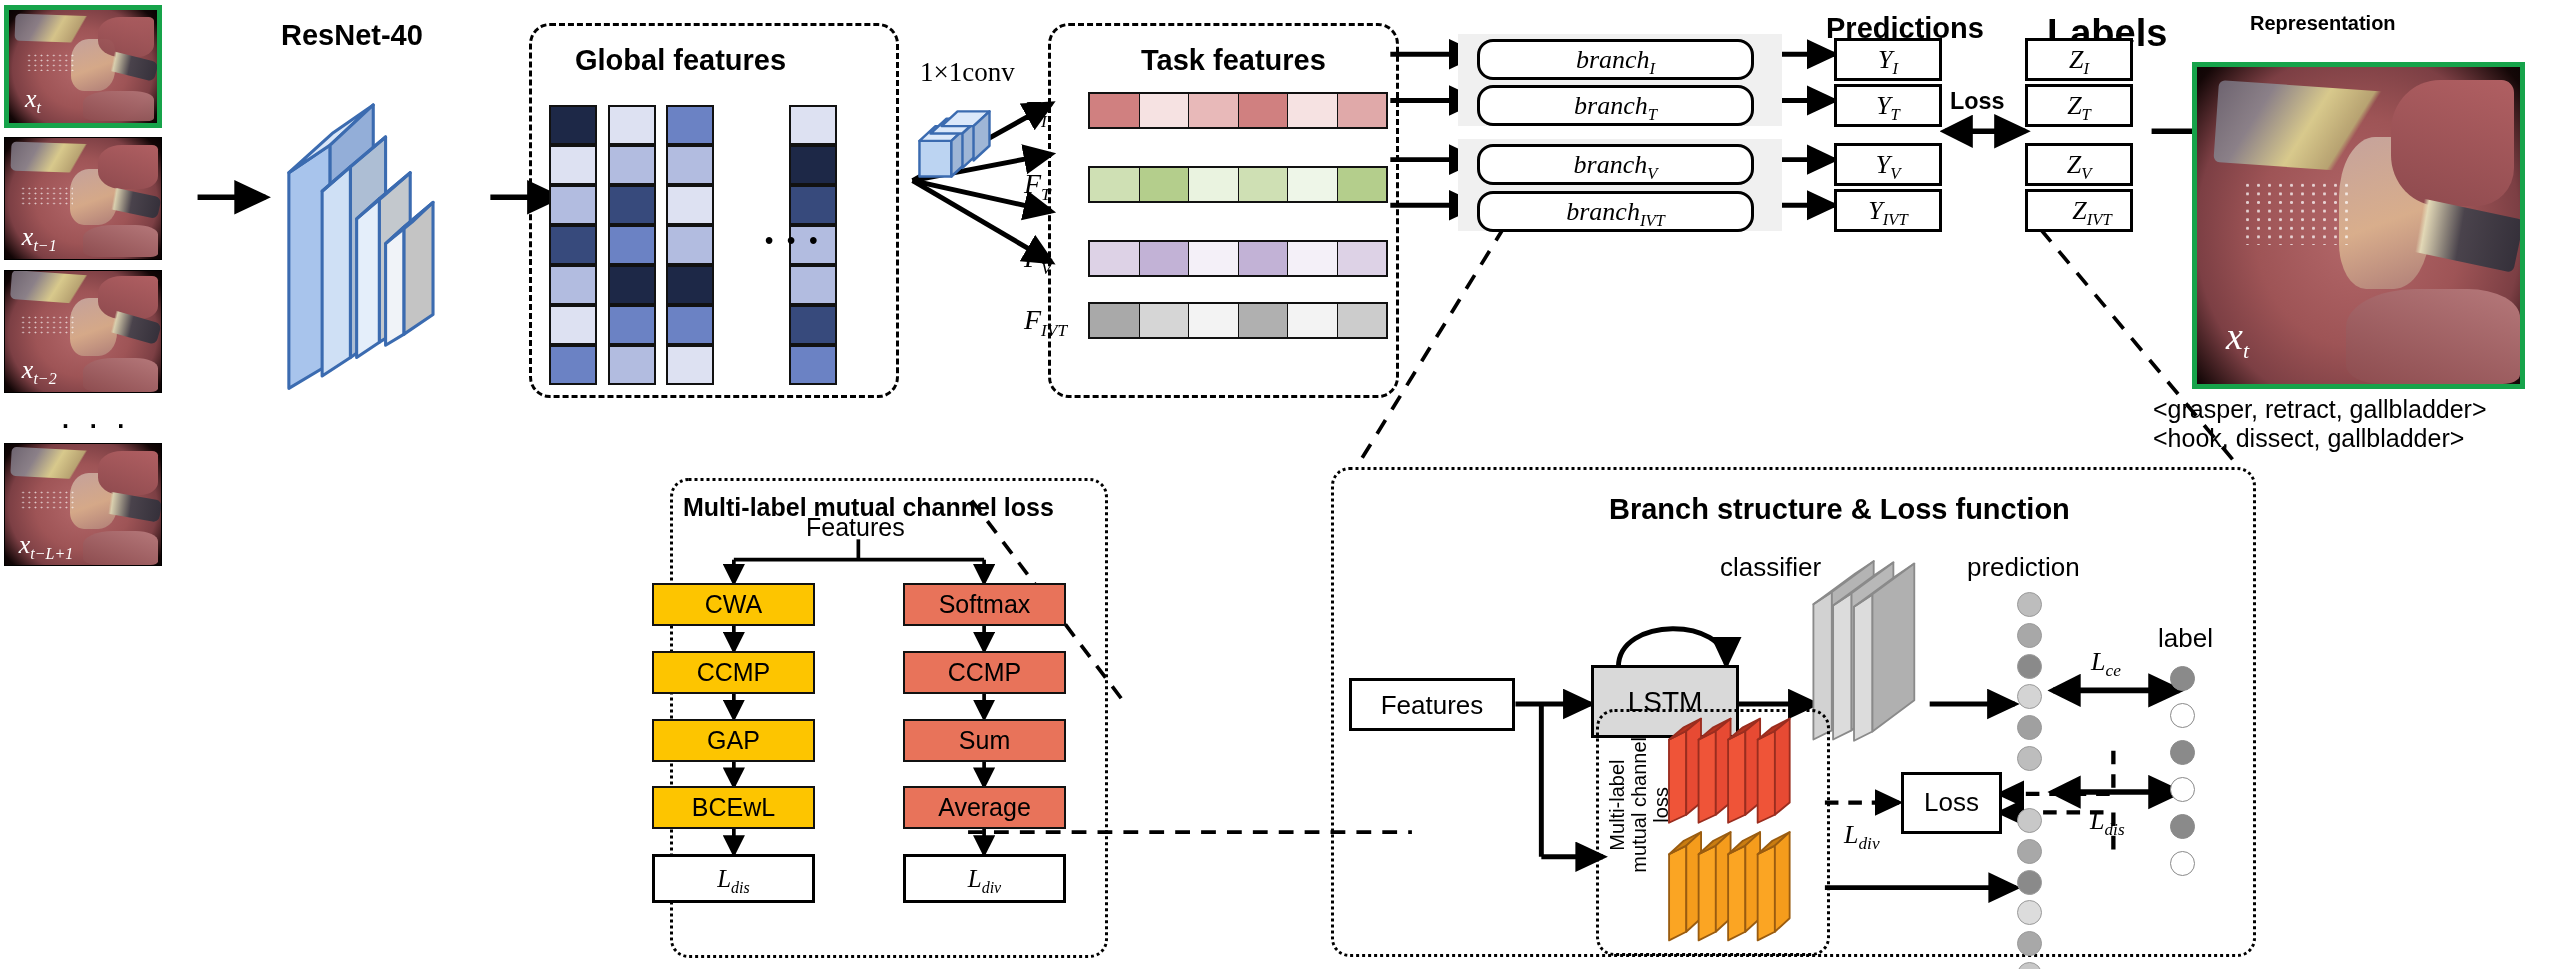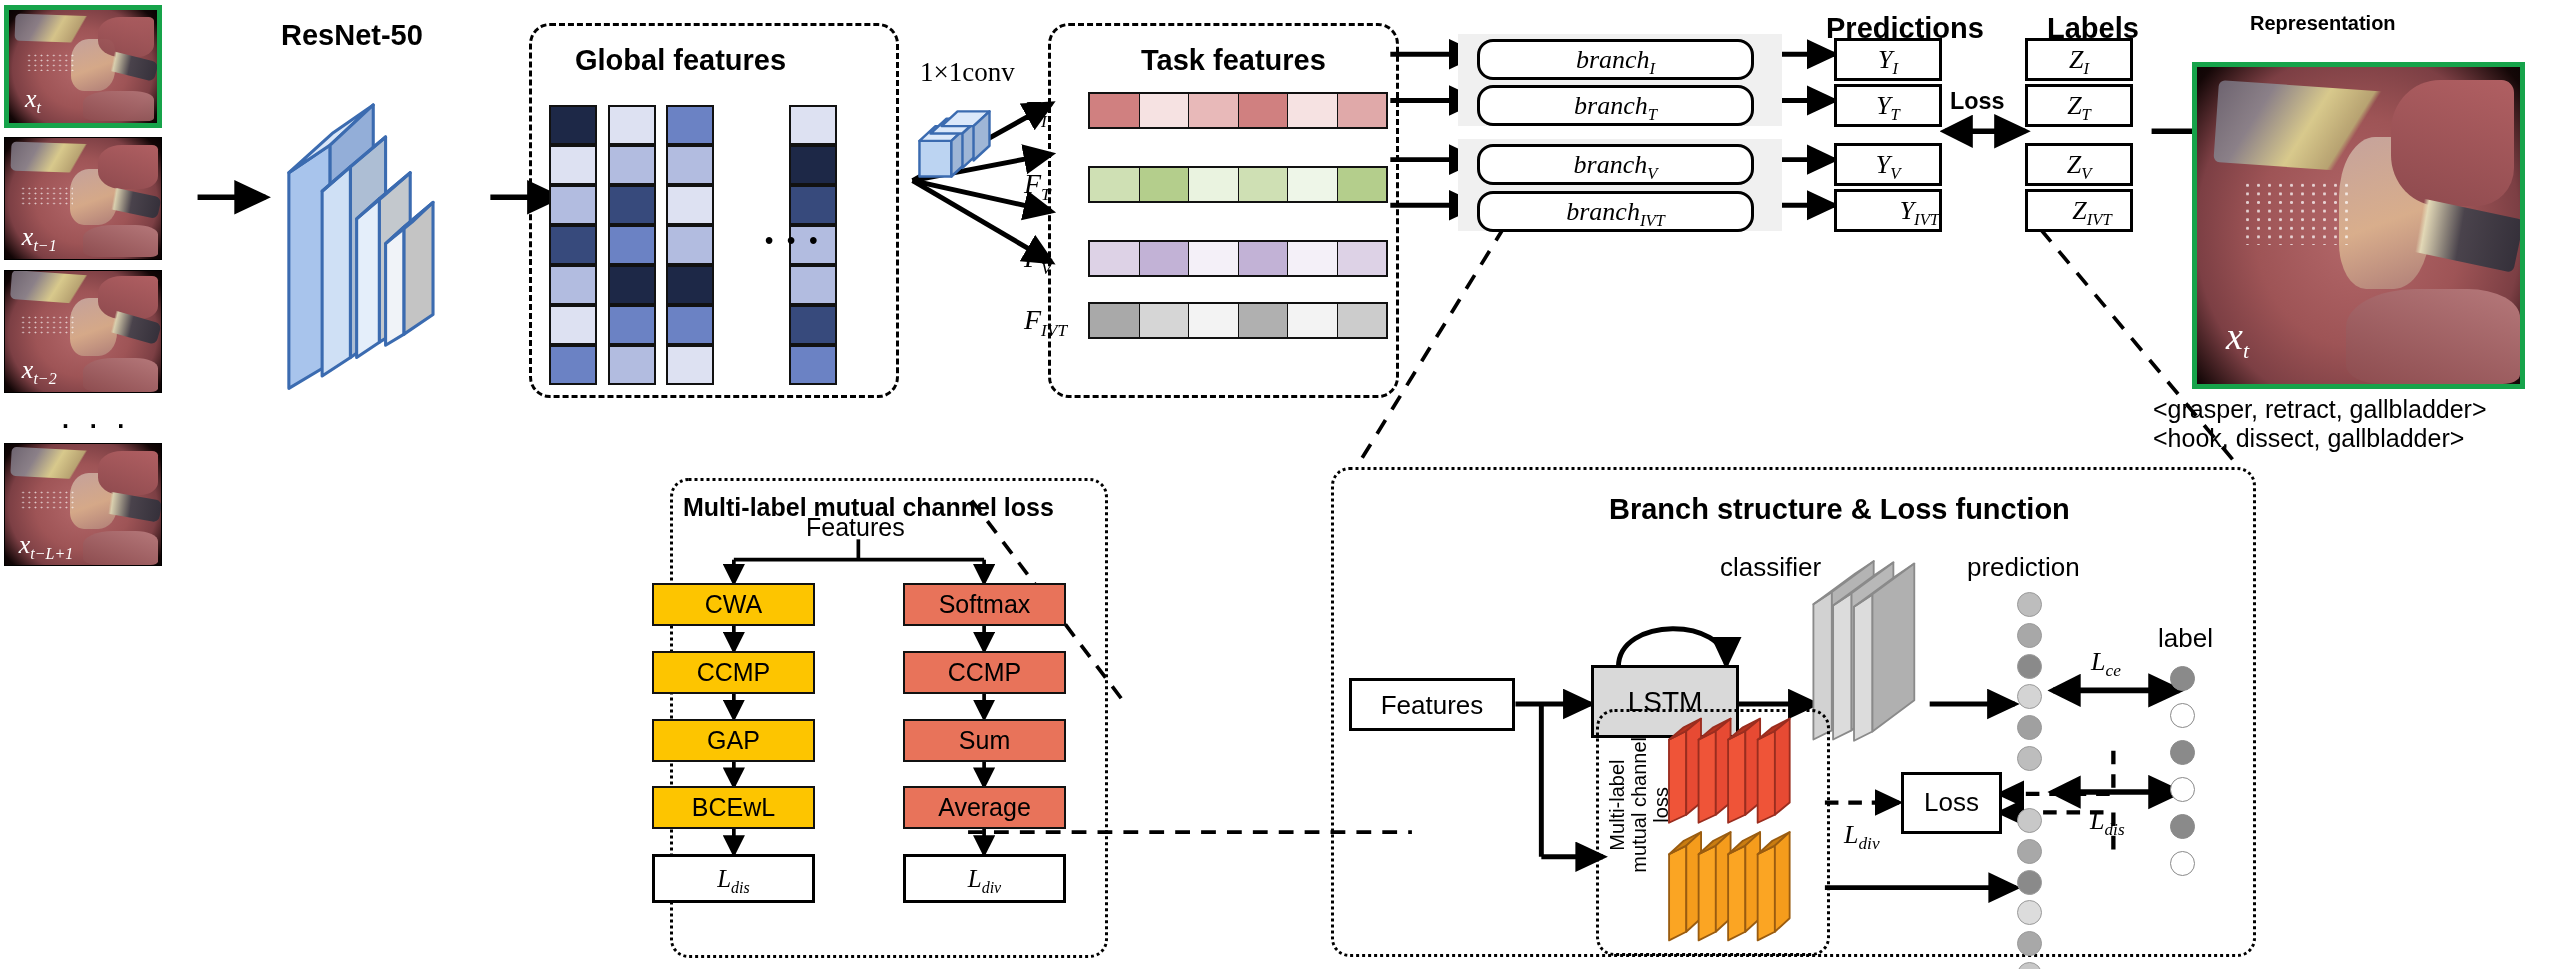--- a/index.html
+++ b/index.html
@@ -195,21 +195,21 @@
       <div class="abs" style="right:2%;top:6%;width:38%;height:36%;background:linear-gradient(200deg,#b05f62,#8e4a4e);border-radius:40% 10% 30% 40%;"></div>
       <div class="abs" style="right:0%;top:42%;width:42%;height:18%;background:linear-gradient(268deg,#35303a 0%,#4a434c 46%,#d9cfae 74%,transparent 78%);transform:rotate(10deg);border-radius:6.2px;"></div>
       <div class="abs" style="left:10%;top:38%;width:36%;height:16%;background:radial-gradient(circle,#ffffffcc 0.6px,transparent 1.2px) 0 0/6.2px 5px;opacity:.85;"></div>
       <div class="abs" style="left:50%;bottom:0%;width:48%;height:28%;background:linear-gradient(20deg,#8d4c4f,#b5787a);border-radius:40% 30% 10% 20%;"></div>
       <span class="abs" style="left:9%;bottom:2%;color:#fff;font-family:'Liberation Serif',serif;font-style:italic;font-size:26px;line-height:1;">
         <span>x</span><sub style="font-size:16px;">t−L+1</sub>
       </span>
     </div>
   </div>
 
-  <div class="abs ttl" style="left:281px;top:18.5px;font-size:29px;">ResNet-50</div>
+  <div class="abs ttl" style="left:281px;top:18.5px;font-size:29px;">ResNet-40</div>
   <svg class="abs" style="left:259px;top:68px;width:247px;height:345px;" viewBox="0 0 400 560" width="247" height="345">
     <g stroke="#3b6bb0" stroke-width="5" stroke-linejoin="round">
       <polygon points="48,170 48,520 115,480 115,125" fill="#a8c4ec"></polygon>
       <polygon points="48,170 115,125 185,60 120,105" fill="#d9e6f8"></polygon>
       <polygon points="115,125 185,60 185,415 115,480" fill="#93aed8"></polygon>
       <polygon points="102,200 102,500 148,470 148,160" fill="#cfe0f5"></polygon>
       <polygon points="148,160 205,112 205,430 148,470" fill="#adbed4"></polygon>
       <polygon points="102,200 148,160 205,112 158,152" fill="#e6eefb"></polygon>
       <polygon points="158,245 158,470 195,445 195,212" fill="#e4eefa"></polygon>
       <polygon points="195,212 245,170 245,415 195,445" fill="#c3c8cd"></polygon>
@@ -333,27 +333,27 @@
       <div class="abs solidbox" style="left: 0px; top: 3.7px; width: 108px; height: 43px;">
         <div class="math" style="text-align:center;font-size:26px;line-height:37px;"><span>Y</span><sub style="font-size:16.6px;">I</sub></div>
       </div>
       <div class="abs solidbox" style="left: 0px; top: 50px; width: 108px; height: 43px;">
         <div class="math" style="text-align:center;font-size:26px;line-height:37px;"><span>Y</span><sub style="font-size:16.6px;">T</sub></div>
       </div>
       <div class="abs solidbox" style="left: 0px; top: 109px; width: 108px; height: 43px;">
         <div class="math" style="text-align:center;font-size:26px;line-height:37px;"><span>Y</span><sub style="font-size:16.6px;">V</sub></div>
       </div>
       <div class="abs solidbox" style="left: 0px; top: 155px; width: 108px; height: 43px;">
-        <div class="math" style="text-align:right;font-size:26px;line-height:37px;"><span>Y</span><sub style="font-size:16.6px;">IVT</sub></div>
+        <div class="math" style="text-align:center;font-size:26px;line-height:37px;"><span>Y</span><sub style="font-size:16.6px;">IVT</sub></div>
       </div>
     </div>
 
   <div class="abs ttl" style="left:1950px;top:88px;font-size:23.4px;">Loss</div>
 
-  <div class="abs ttl" style="left:2047px;top:12.3px;font-size:29px;">Labels</div>
+  <div class="abs ttl" style="left:2047px;top:12.3px;font-size:38px;">Labels</div>
   <div class="abs" id="label-boxes" style="left:2025px;top:34px;width:111px;height:203px;">
       <div class="abs solidbox" style="left: 0px; top: 3.7px; width: 108px; height: 43px;">
         <div class="math" style="text-align:center;font-size:26px;line-height:37px;"><span>Z</span><sub style="font-size:16.6px;">I</sub></div>
       </div>
       <div class="abs solidbox" style="left: 0px; top: 50px; width: 108px; height: 43px;">
         <div class="math" style="text-align:center;font-size:26px;line-height:37px;"><span>Z</span><sub style="font-size:16.6px;">T</sub></div>
       </div>
       <div class="abs solidbox" style="left: 0px; top: 109px; width: 108px; height: 43px;">
         <div class="math" style="text-align:center;font-size:26px;line-height:37px;"><span>Z</span><sub style="font-size:16.6px;">V</sub></div>
       </div>

